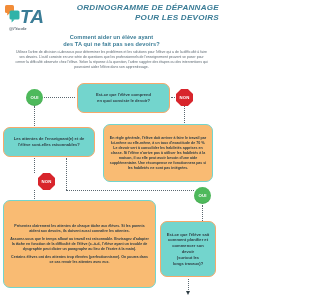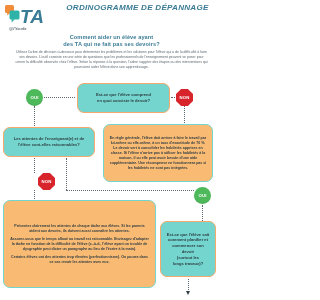--- a/index.html
+++ b/index.html
@@ -44,21 +44,21 @@
     font-size: 4.2px;
     color: #5b6770;
     letter-spacing: .1px;
     font-weight: 700;
   }
   .title-wrap {
     position: absolute;
     left: 56px;
     right: 4px;
     top: 3px;
-    text-align: center;
+    text-align: right;
   }
   .title-1, .title-2 {
     color: #3a7c96;
     font-weight: bold;
     font-size: 8.1px;
     letter-spacing: .25px;
     line-height: 10px;
   }
 
   .subtitle-wrap {
@@ -224,20 +224,21 @@
           <rect x="5.5" y="8.5" width="10" height="9" rx="1.6" fill="#2fb3a8"></rect>
           <path d="M7.6 17 L7.6 20.4 L10.6 17.6 Z" fill="#2fb3a8"></path>
         </g>
         <text x="16" y="21" font-family="Liberation Sans, sans-serif" font-size="19" font-weight="bold" fill="#3a7c96">TA</text>
       </svg>
     </div>
     <div class="logo-sub">@l'école</div>
 
     <div class="title-wrap">
       <div class="title-1">ORDINOGRAMME DE DÉPANNAGE</div>
+      <div class="title-2">POUR LES DEVOIRS</div>
     </div>
   </div>
 
   <div class="subtitle-wrap">
     <div class="subtitle-1">Comment aider un élève ayant</div>
     <div class="subtitle-2">des TA qui ne fait pas ses devoirs?</div>
   </div>
 
   <div class="intro">
     <p>Utilisez l'arbre de décision ci-dessous pour déterminer les problèmes et les solutions pour l'élève qui a de la difficulté à faire ses devoirs. L'outil consiste en une série de questions que les professionnels de l'enseignement peuvent se poser pour cerner la difficulté observée chez l'élève. Selon la réponse à la question, l'arbre suggère des étapes ou des interventions qui pourraient aider l'élève dans son apprentissage.</p>

